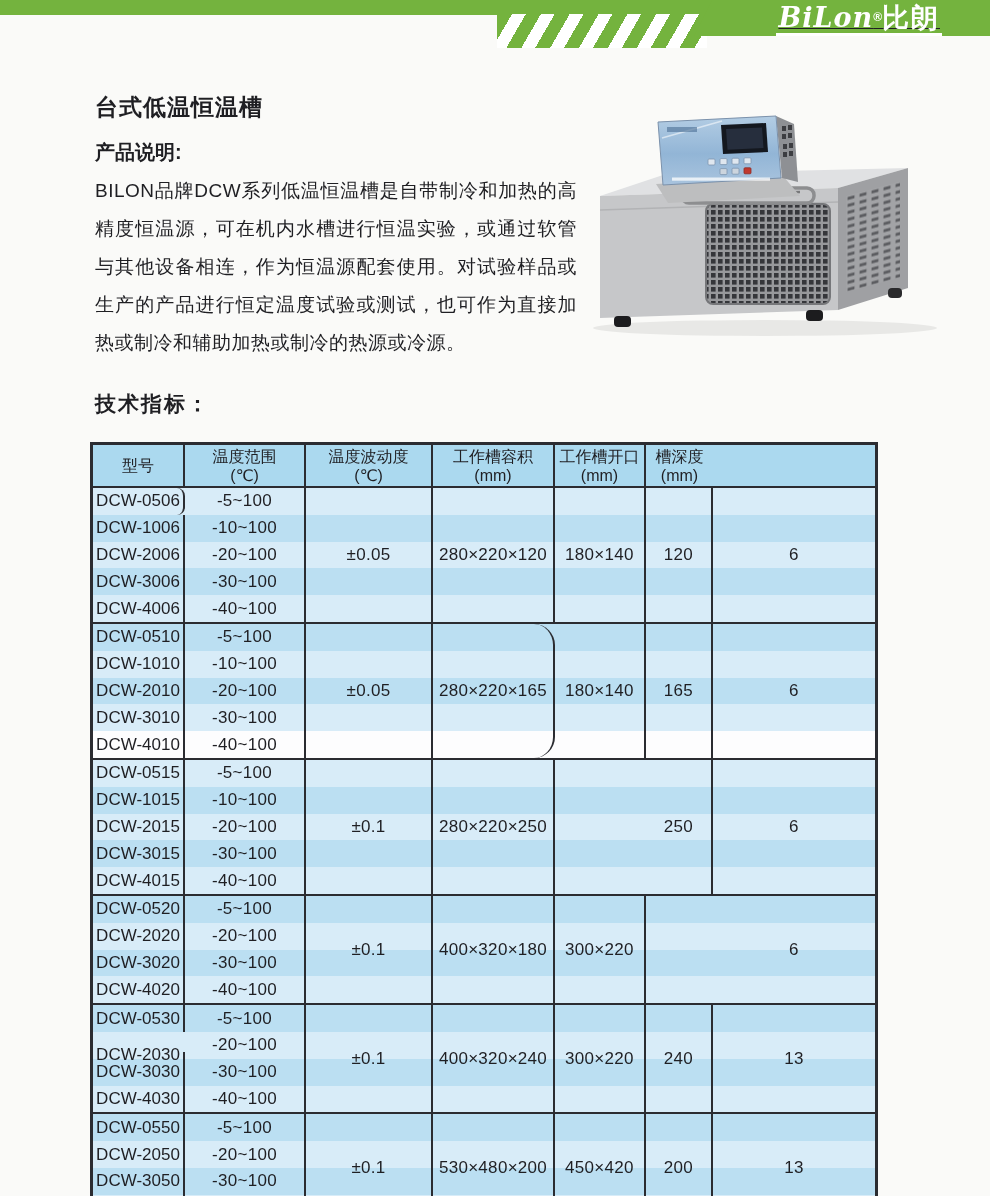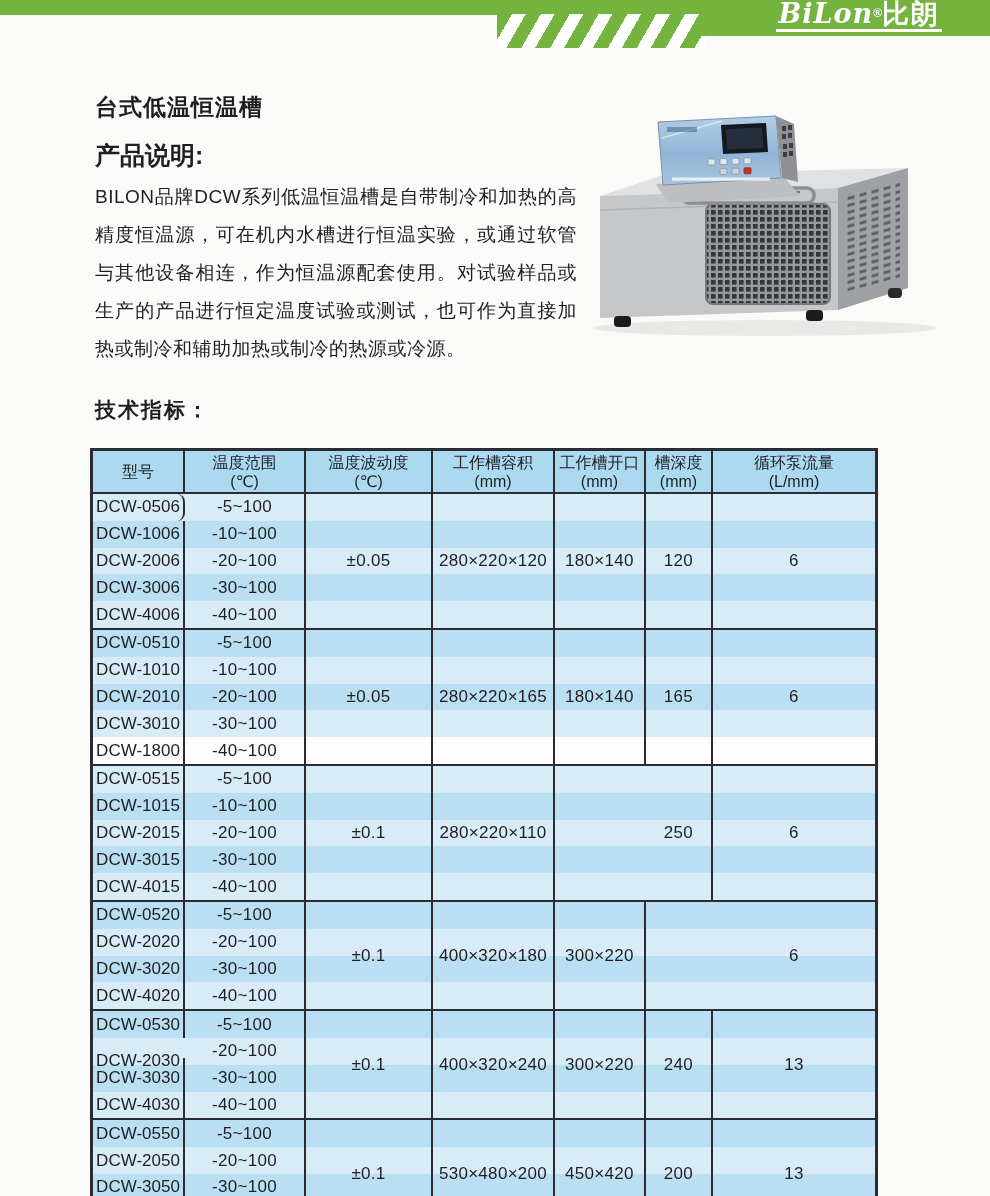--- a/index.html
+++ b/index.html
@@ -15,30 +15,30 @@
   
   .hdr { position:relative; height:58px; background:transparent; }
   .hdr .topband { position:absolute; left:0; top:0; width:100%; height:15px; background:var(--green); }
   .hdr .stripezone {
     position:absolute; left:497px; top:14px; width:210px; height:34px;
     background:repeating-linear-gradient(120deg, var(--green) 0 13px, #ffffff 13px 25px);
   }
   .hdr .rightblock {
     position:absolute; right:0; top:0; width:296px; height:36px; background:var(--green);
     clip-path:polygon(18px 0, 100% 0, 100% 100%, 0 100%);
-    display:flex; align-items:flex-start; justify-content:flex-end;
+    display:flex; align-items:flex-end; justify-content:flex-end;text-decoration:underline;
   }
   .logo { border-bottom:3px solid #fff; padding:0 2px 1px 2px; margin-right:48px; white-space:nowrap; line-height:1; }
   .logo .latin { font-family:"DejaVu Serif","Liberation Serif",serif; font-style:italic; font-weight:bold; font-size:27px; color:#fff; letter-spacing:1px; }
   .logo .reg { font-size:12px; color:#fff; vertical-align:super; font-weight:bold; }
   .logo .cjk { font-size:27px; color:#fff; font-weight:bold; letter-spacing:2px; }
   
   main { position:relative; padding:34px 0 0 95px; }
   .title { font-size:23px; font-weight:bold; letter-spacing:1px; }
-  .desclabel { font-size:25px; font-weight:bold; margin-top:16px; }
+  .desclabel { font-size:20px; font-weight:bold; margin-top:16px; }
   .desc { width:482px; font-size:19px; line-height:38px; text-align:justify; margin-top:6px; letter-spacing:0.5px; }
   .photo { position:absolute; top:46px; right:20px; width:400px; height:240px; }
   .specheading { font-size:21px; font-weight:bold; margin-top:28px; letter-spacing:2px; }
   
   .spec-table { width:788px; margin:24px 0 0 -5px; border:3px solid var(--line); background:#fff; }
   .trow, .ggrid { display:grid; grid-template-columns:92px 121px 127px 122px 91px 67px 1fr; }
   .thead { background:var(--headbg); border-bottom:2px solid var(--line); height:43px; }
   .th { border-right:2px solid var(--line); display:flex; flex-direction:column; align-items:center; justify-content:center; font-size:16px; line-height:19px; font-weight:normal; }
   .th:last-child { border-right:none; }
   .tgroup { position:relative; border-bottom:2px solid var(--line); }
@@ -162,24 +162,20 @@
           <div>(mm)</div>
         </div>
         <div class="th">
           <div>工作槽开口</div>
           <div>(mm)</div>
         </div>
         <div class="th">
           <div>槽深度</div>
           <div>(mm)</div>
         </div>
-        <div class="th">
-          <div>循环泵流量</div>
-          <div>(L/mm)</div>
-        </div>
       </div>
       <div class="tgroup">
         <div class="stripes-layer">
           <div style="background: rgb(216, 236, 248);"></div>
           <div style="background: rgb(187, 223, 242);"></div>
           <div style="background: rgb(216, 236, 248);"></div>
           <div style="background: rgb(187, 223, 242);"></div>
           <div style="background: rgb(216, 236, 248);"></div>
         </div>
         <div class="ggrid" style="grid-template-rows: repeat(5, 26.8px);">
@@ -210,24 +206,24 @@
         </div>
         <div class="ggrid" style="grid-template-rows: repeat(5, 26.8px);">
           <div class="td model" style="grid-area: 1 / 1;">DCW-0510</div>
           <div class="td range" style="grid-area: 1 / 2;">-5~100</div>
           <div class="td model" style="grid-area: 2 / 1;">DCW-1010</div>
           <div class="td range" style="grid-area: 2 / 2;">-10~100</div>
           <div class="td model" style="grid-area: 3 / 1;">DCW-2010</div>
           <div class="td range" style="grid-area: 3 / 2;">-20~100</div>
           <div class="td model" style="grid-area: 4 / 1;">DCW-3010</div>
           <div class="td range" style="grid-area: 4 / 2;">-30~100</div>
-          <div class="td model" style="grid-area: 5 / 1;">DCW-1800</div>
+          <div class="td model" style="grid-area: 5 / 1;">DCW-4010</div>
           <div class="td range" style="grid-area: 5 / 2;">-40~100</div>
           <div class="td merged col3" style="grid-area: 1 / 3 / -1;">±0.05</div>
-          <div class="td merged col4" style="grid-area: 1 / 4 / -1;">280×220×165</div>
+          <div class="td merged col4" style="grid-area: 1 / 4 / -1; border-radius: 21px;">280×220×165</div>
           <div class="td merged col5" style="grid-area: 1 / 5 / -1;">180×140</div>
           <div class="td merged col6" style="grid-area: 1 / 6 / -1;">165</div>
           <div class="td merged col7" style="grid-area: 1 / 7 / -1;">6</div>
         </div>
       </div>
       <div class="tgroup">
         <div class="stripes-layer">
           <div style="background: rgb(216, 236, 248);"></div>
           <div style="background: rgb(187, 223, 242);"></div>
           <div style="background: rgb(216, 236, 248);"></div>
@@ -239,21 +235,21 @@
           <div class="td range" style="grid-area: 1 / 2;">-5~100</div>
           <div class="td model" style="grid-area: 2 / 1;">DCW-1015</div>
           <div class="td range" style="grid-area: 2 / 2;">-10~100</div>
           <div class="td model" style="grid-area: 3 / 1;">DCW-2015</div>
           <div class="td range" style="grid-area: 3 / 2;">-20~100</div>
           <div class="td model" style="grid-area: 4 / 1;">DCW-3015</div>
           <div class="td range" style="grid-area: 4 / 2;">-30~100</div>
           <div class="td model" style="grid-area: 5 / 1;">DCW-4015</div>
           <div class="td range" style="grid-area: 5 / 2;">-40~100</div>
           <div class="td merged col3" style="grid-area: 1 / 3 / -1;">±0.1</div>
-          <div class="td merged col4" style="grid-area: 1 / 4 / -1;">280×220×110</div>
+          <div class="td merged col4" style="grid-area: 1 / 4 / -1;">280×220×250</div>
           <div class="td merged col6" style="grid-area: 1 / 6 / -1;">250</div>
           <div class="td merged col7" style="grid-area: 1 / 7 / -1;">6</div>
         </div>
       </div>
       <div class="tgroup">
         <div class="stripes-layer">
           <div style="background: rgb(187, 223, 242);"></div>
           <div style="background: rgb(216, 236, 248);"></div>
           <div style="background: rgb(187, 223, 242);"></div>
           <div style="background: rgb(216, 236, 248);"></div>

